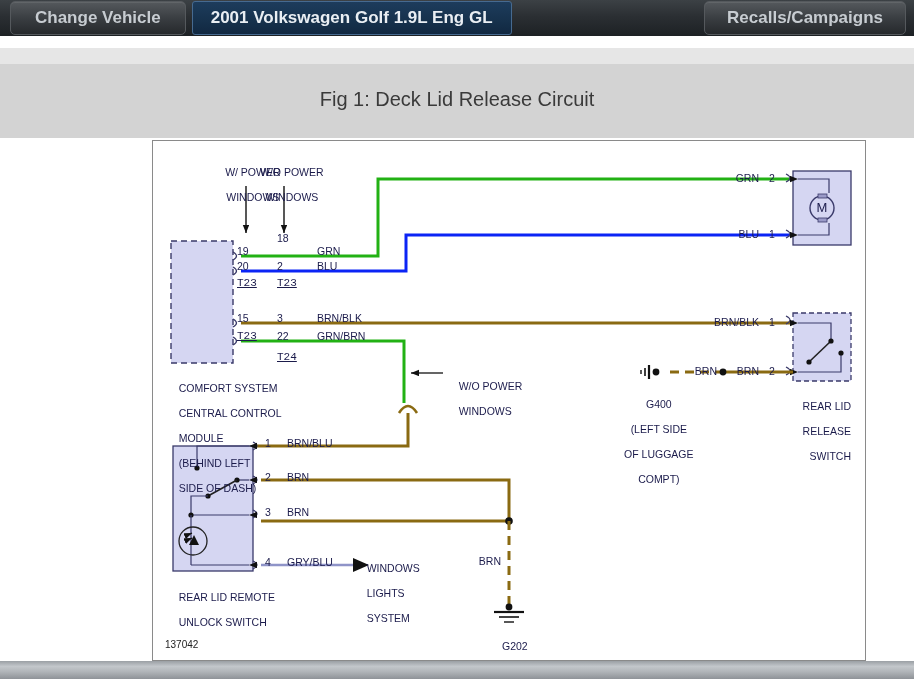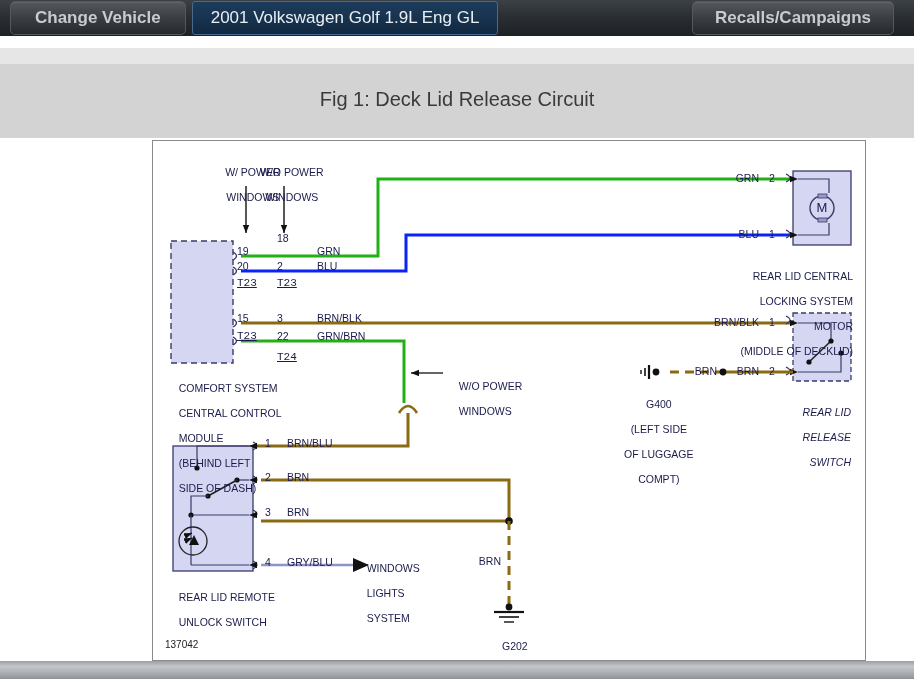--- a/index.html
+++ b/index.html
@@ -19,26 +19,26 @@
     color:#c7ccd1;font-size:17px;font-weight:bold;
     border:1px solid #55595d;border-radius:5px;
     background:linear-gradient(180deg,#55595d 0%,#3a3e42 50%,#26292c 100%);
     box-shadow:0 1px 0 rgba(255,255,255,.08) inset;
     cursor:pointer;white-space:nowrap;
   }
   #btn-change{margin-left:10px;padding:0 24px;}
   #vehicle-field{
     height:32px;margin-left:6px;padding:0 18px;
     display:flex;align-items:center;
-    color:#e9eef3;font-size:17px;font-weight:normal;
+    color:#e9eef3;font-size:17px;font-weight:bold;
     background:linear-gradient(180deg,#1d3c5c 0%,#16314c 60%,#112841 100%);
     border:1px solid #4a6party;border:1px solid #466a90;border-radius:3px;
     white-space:nowrap;
   }
-  #btn-recalls{margin-left:auto;margin-right:20px;padding:0 22px;}
+  #btn-recalls{margin-left:auto;margin-right:8px;padding:0 22px;}
 
   
   .caption-band{
     position:absolute;left:0;top:48px;width:914px;height:90px;
     background:#d3d3d3;border-bottom:4px solid #f97316;
   }
   .caption-band .cap-top{
     position:absolute;left:0;top:0;width:914px;height:16px;background:#e6e6e6;
   }
   #fig-title{
@@ -249,28 +249,22 @@
 
   <div class="dlabel rt" style="left:556px;top:87px;width:50px;">BLU</div>
   <div class="dlabel" style="left:616px;top:87px;">1</div>
 
   <div class="dlabel rt" style="left:536px;top:175px;width:70px;">BRN/BLK</div>
   <div class="dlabel" style="left:616px;top:175px;">1</div>
 
   <div class="dlabel rt" style="left:556px;top:224px;width:50px;">BRN</div>
   <div class="dlabel" style="left:616px;top:224px;">2</div>
 
-  <div class="dlabel rt" style="left:556px;top:116px;width:144px;">
-    <span>REAR LID CENTRAL</span><br>
-    <span>LOCKING SYSTEM</span><br>
-    <span>MOTOR</span><br>
-    <span>(MIDDLE OF DECKLID)</span>
-  </div>
-
-  <div class="dlabel rt" style="left:600px;top:252px;width:98px;font-style:italic;">
+
+  <div class="dlabel rt" style="left:600px;top:246px;width:98px;">
     <span>REAR LID</span><br>
     <span>RELEASE</span><br>
     <span>SWITCH</span>
   </div>
 
   <div class="dlabel rt" style="left:496px;top:224px;width:68px;">BRN</div>
   <div class="dlabel ctr" style="left:448px;top:244px;width:104px;">
     <span>G400</span><br>
     <span>(LEFT SIDE</span><br>
     <span>OF LUGGAGE</span><br>

